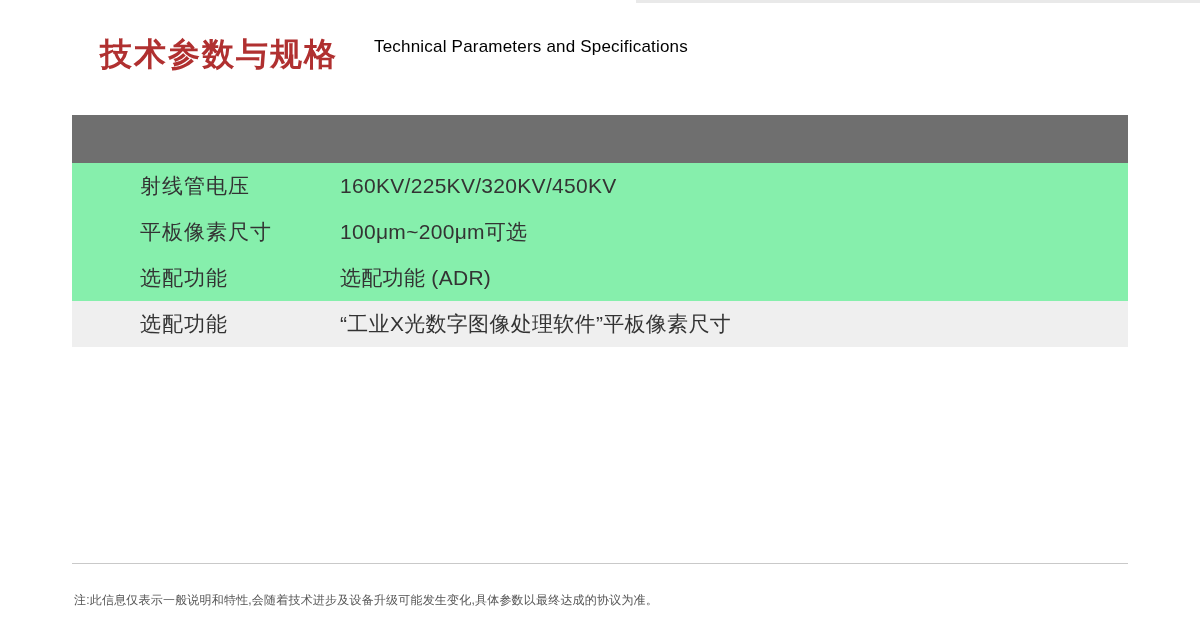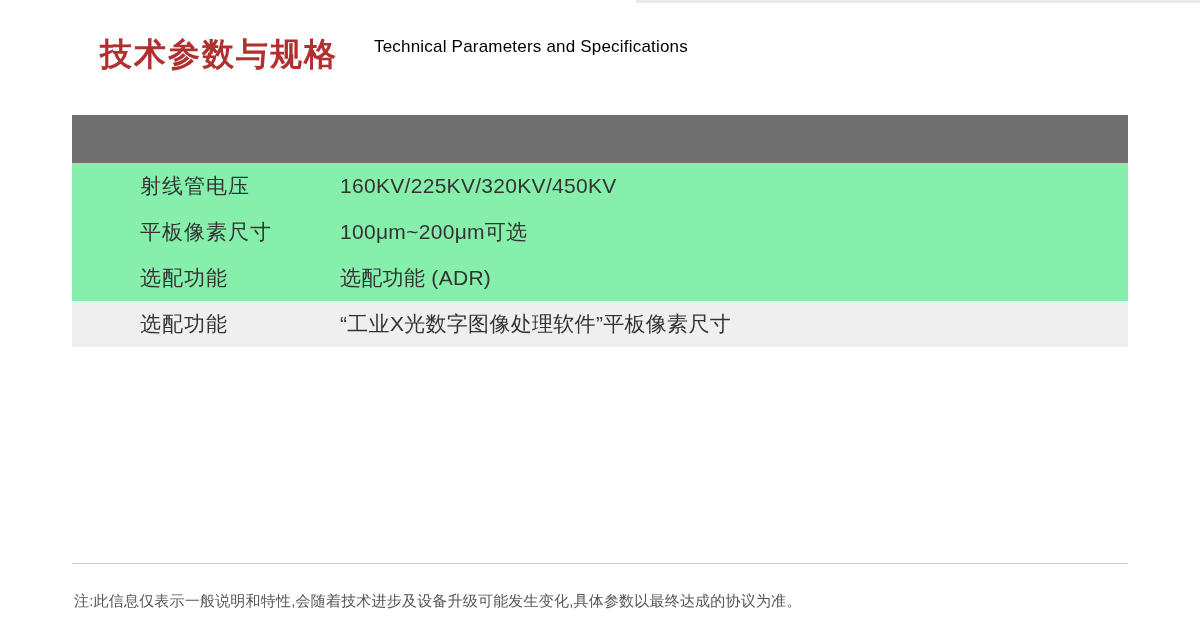--- a/index.html
+++ b/index.html
@@ -99,21 +99,21 @@
   }
   .rule-bottom {
     top: 563px;
   }
 
   
   .footnote {
     position: absolute;
     left: 74px;
     top: 592px;
-    font-size: 15px;
+    font-size: 12px;
     color: #555555;
     letter-spacing: 0.2px;
     white-space: nowrap;
   }
 
   
   .top-edge {
     position: absolute;
     left: 636px;
     top: 0;

